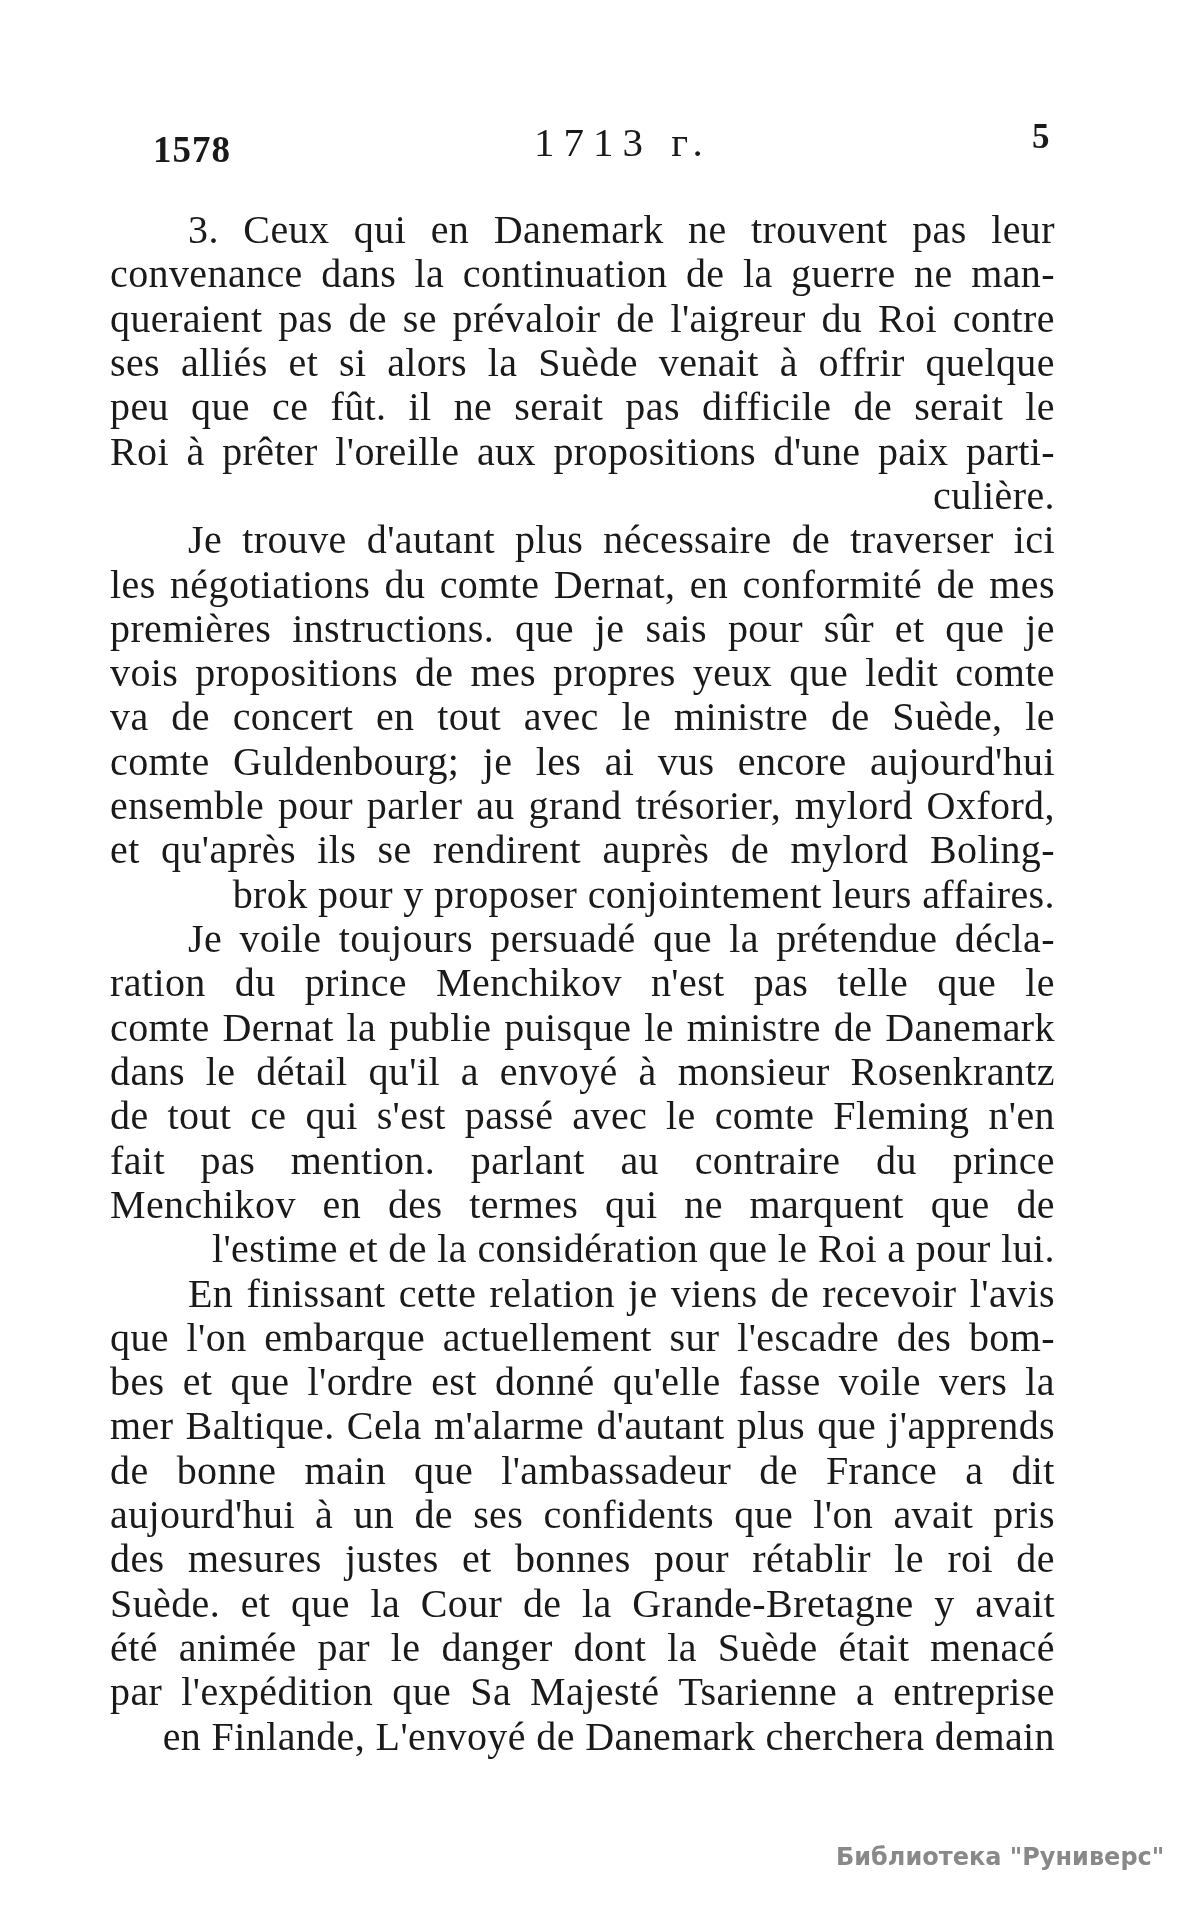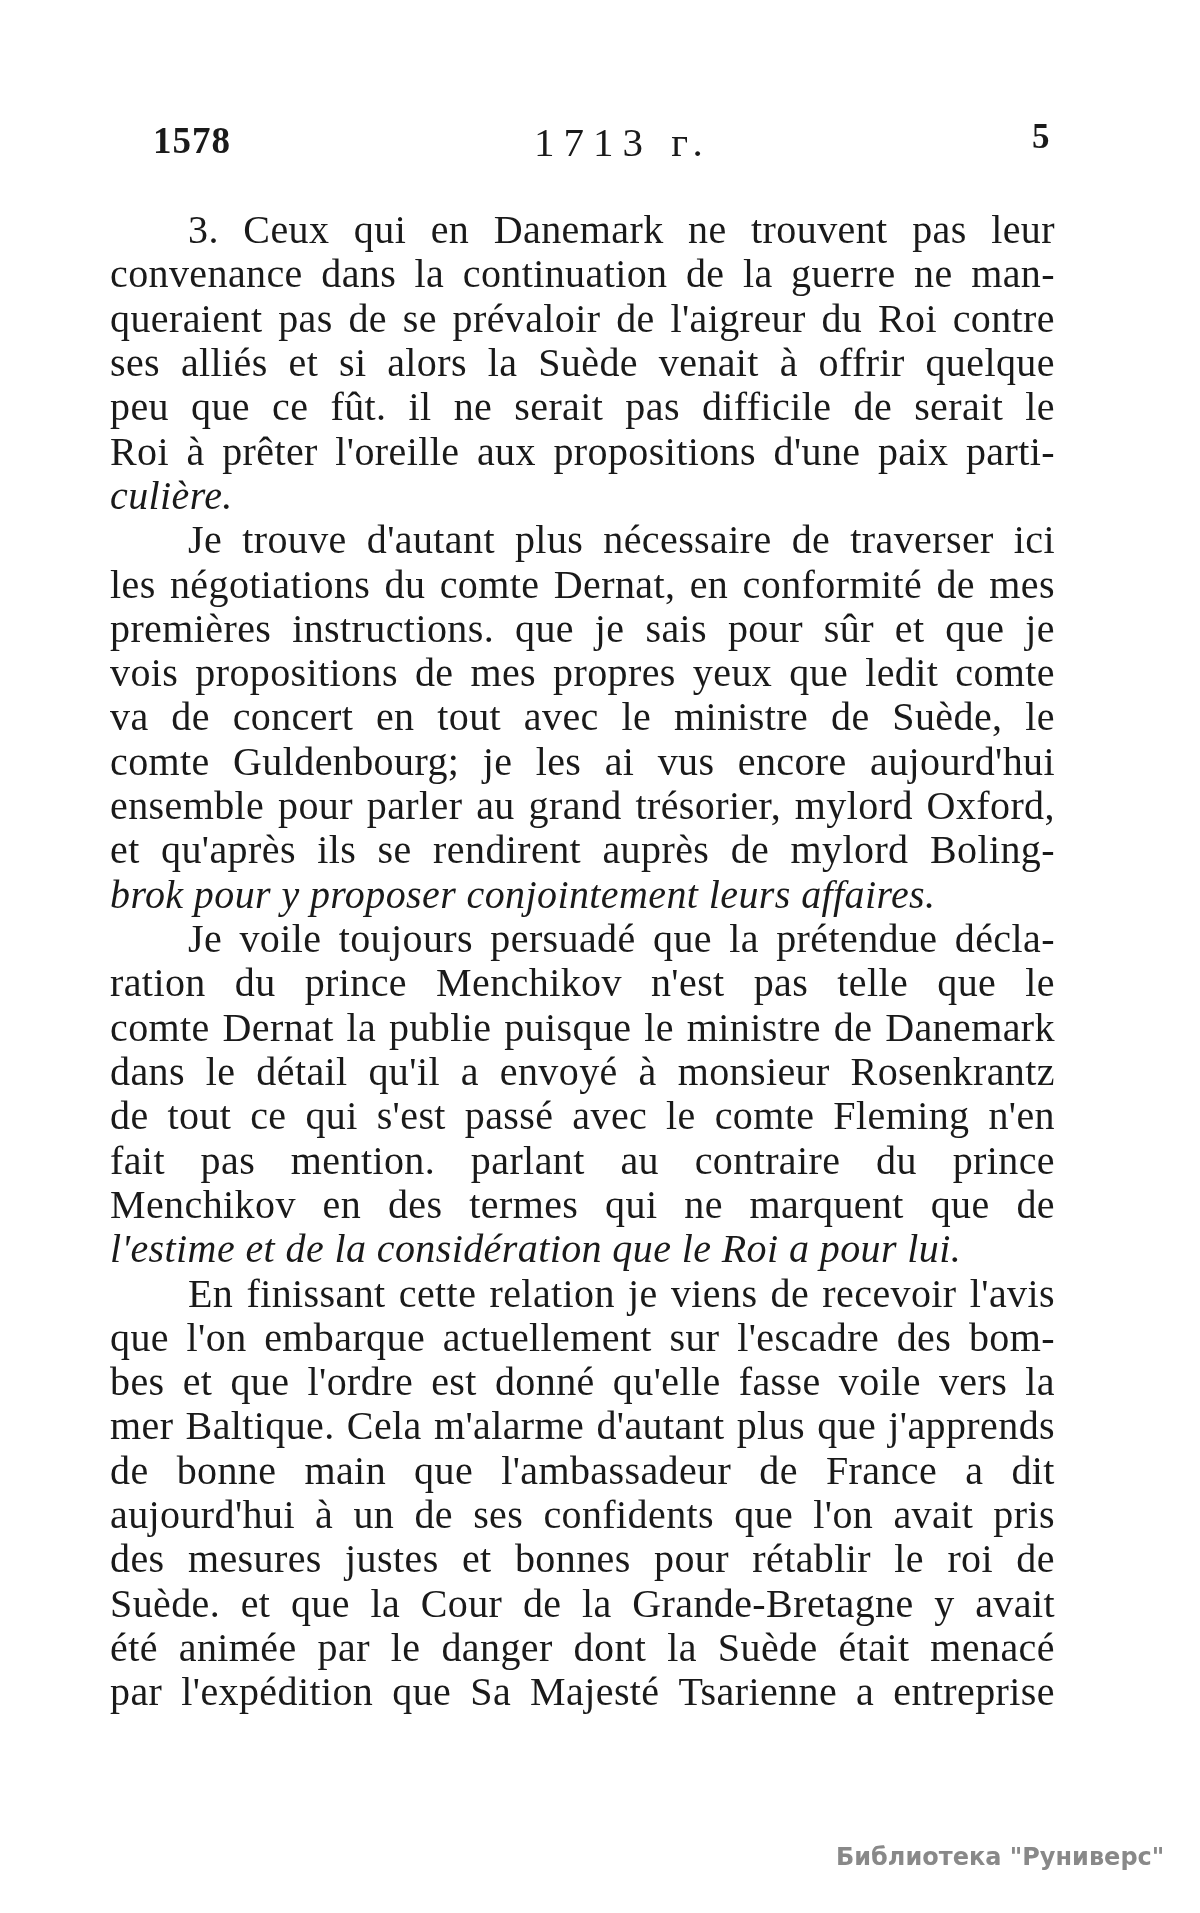--- a/index.html
+++ b/index.html
@@ -8,21 +8,21 @@
     width:1200px;
     height:1913px;
     background:#ffffff;
     overflow:hidden;
     font-family:"Liberation Serif", serif;
     color:#1a1a1a;
   }
   
   .runhead{position:absolute;top:0;left:0;width:100%;height:0;}
   .vol-number{
-    position:absolute;left:153px;top:122px;
+    position:absolute;left:153px;top:131px;
     font-size:37px;font-weight:700;letter-spacing:1px;line-height:1;
   }
   .year-heading{
     position:absolute;left:534px;top:122px;
     font-size:41px;font-weight:400;letter-spacing:0.22em;line-height:1;
   }
   .page-number{
     position:absolute;left:1032px;top:119px;
     font-size:35px;font-weight:700;line-height:1;
   }
@@ -32,21 +32,21 @@
     font-size:40px;letter-spacing:0.4px;
   }
   .line{
     line-height:44.32px;height:44.32px;white-space:nowrap;
   }
   .line.justify{
     display:flex;justify-content:space-between;align-items:baseline;
   }
   .line .w{flex:0 0 auto;}
   .line .w.first-indent{margin-left:78px;}
-  .line.left{text-align:left;font-style:italic;}
+  .line.left{text-align:right;}
   
   .watermark{
     position:absolute;left:836px;top:1845px;
     font-family:"DejaVu Sans", sans-serif;
     font-size:24px;font-weight:700;line-height:1;
   }
 </style>
 </head>
 <body>
 
@@ -412,18 +412,19 @@
         <div class="line justify">
           <span class="w">par</span>
           <span class="w">l'expédition</span>
           <span class="w">que</span>
           <span class="w">Sa</span>
           <span class="w">Majesté</span>
           <span class="w">Tsarienne</span>
           <span class="w">a</span>
           <span class="w">entreprise</span>
         </div>
+        <div class="line left">en Finlande, L'envoyé de Danemark cherchera demain</div>
       </div>
     </div>
 
   <div class="watermark" style="color: rgb(137, 137, 137);">Библиотека "Руниверс"</div>
 
 </div>
 
 </body></html>

